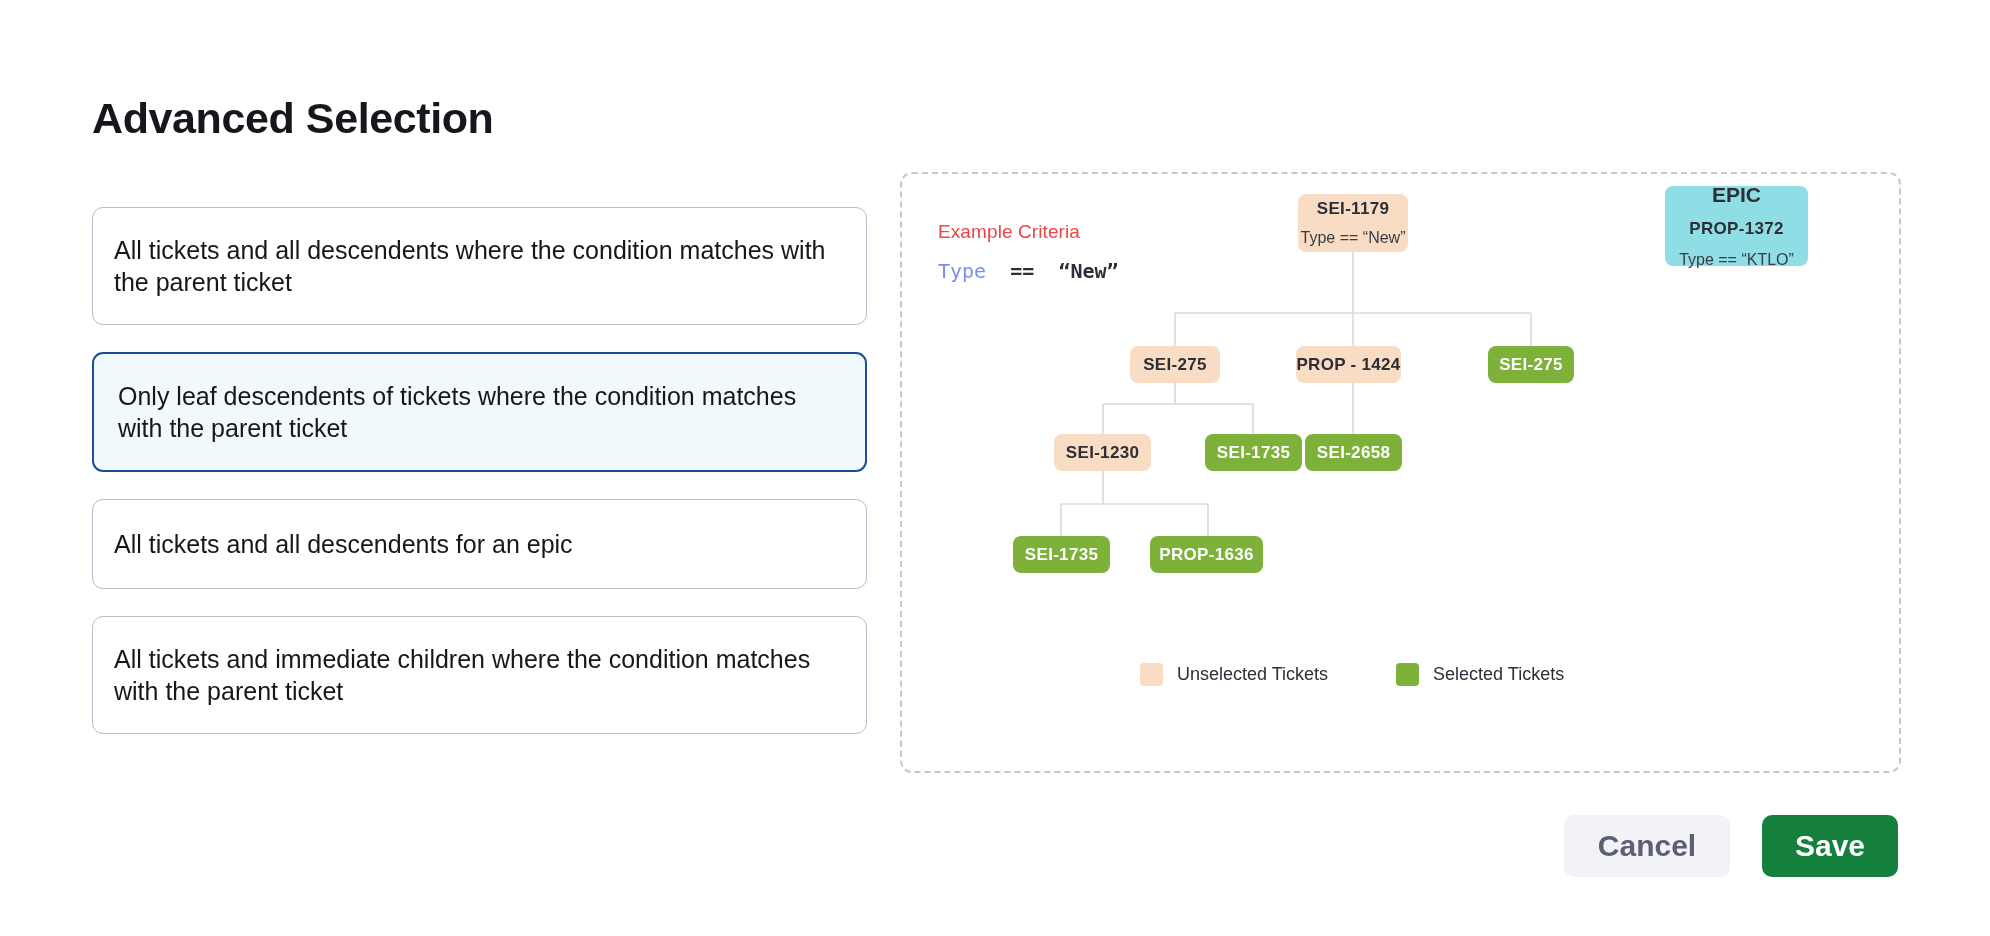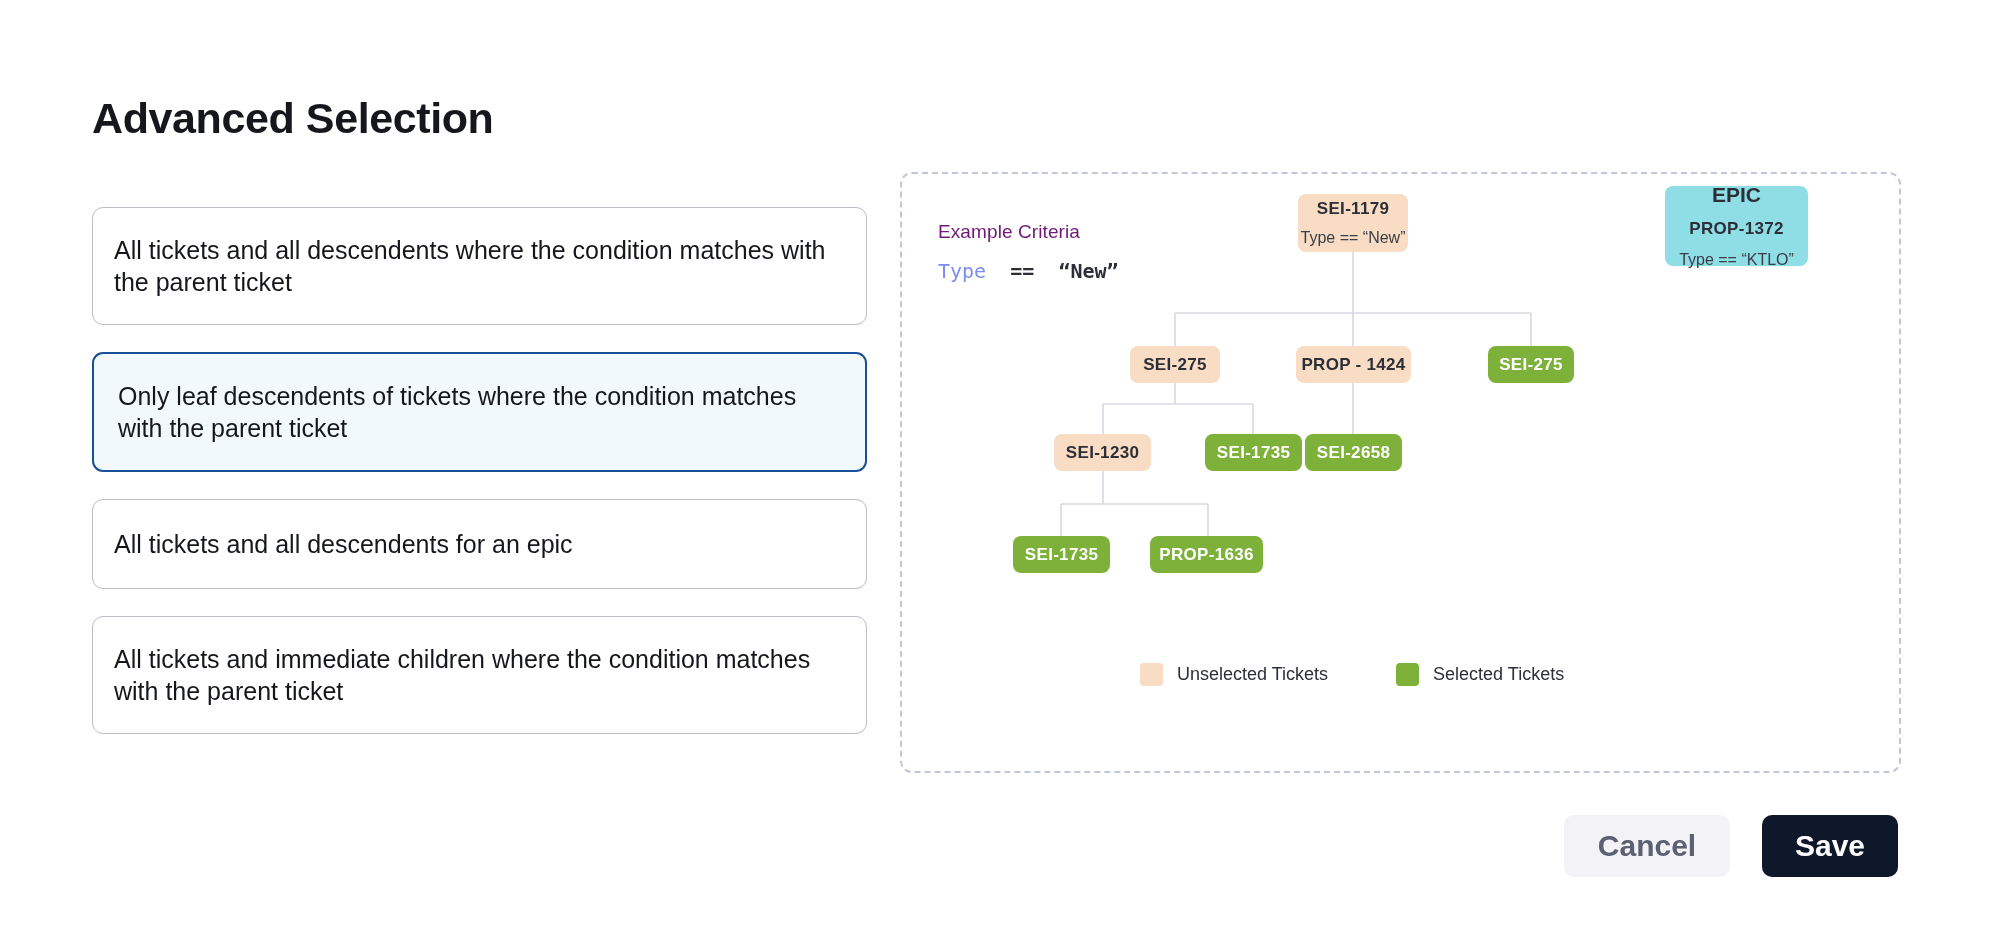--- a/index.html
+++ b/index.html
@@ -71,21 +71,21 @@
     border-radius: 12px;
     background: #ffffff;
   }
   .criteria-block {
     position: absolute;
     left: 36px;
     top: 47px;
   }
   .criteria-label {
     font-size: 19px;
-    color: #701a75;
+    color: #ef4444;
     letter-spacing: 0.1px;
   }
   .criteria-expr {
     margin-top: 16px;
     font-family: "DejaVu Sans Mono", "Liberation Mono", monospace;
     font-size: 20px;
     white-space: pre;
   }
   .criteria-expr .kw { color: #7c8df0; }
   .criteria-expr .op { color: #2c2f38; font-weight: bold; }
@@ -160,21 +160,21 @@
     cursor: pointer;
     font-family: inherit;
   }
   .btn-cancel {
     background: #f3f3f7;
     color: #5b6073;
     width: 166px;
     height: 62px;
   }
   .btn-save {
-    background: #0f172a;
+    background: #15803d;
     color: #ffffff;
     width: 136px;
     height: 62px;
   }
 </style>
 </head>
 <body>
 
 <div class="page">
 
@@ -235,21 +235,21 @@
 
       <div class="node epic" style="left:763px; top:12px; width:143px; height:80px;">
         <span class="kind">EPIC</span>
         <span class="code">PROP-1372</span>
         <span class="meta">Type == “KTLO”</span>
       </div>
 
       <div class="node unselected" style="left:228px; top:172px; width:90px; height:37px;">
         <span class="code">SEI-275</span>
       </div>
-      <div class="node unselected" style="left:394px; top:172px; width:115px; height:37px;">
+      <div class="node unselected" style="left:394px; top:172px; width:105px; height:37px;">
         <span class="code">PROP - 1424</span>
       </div>
       <div class="node selected" style="left:586px; top:172px; width:86px; height:37px;">
         <span class="code">SEI-275</span>
       </div>
 
       <div class="node unselected" style="left:152px; top:260px; width:97px; height:37px;">
         <span class="code">SEI-1230</span>
       </div>
       <div class="node selected" style="left:303px; top:260px; width:97px; height:37px;">

